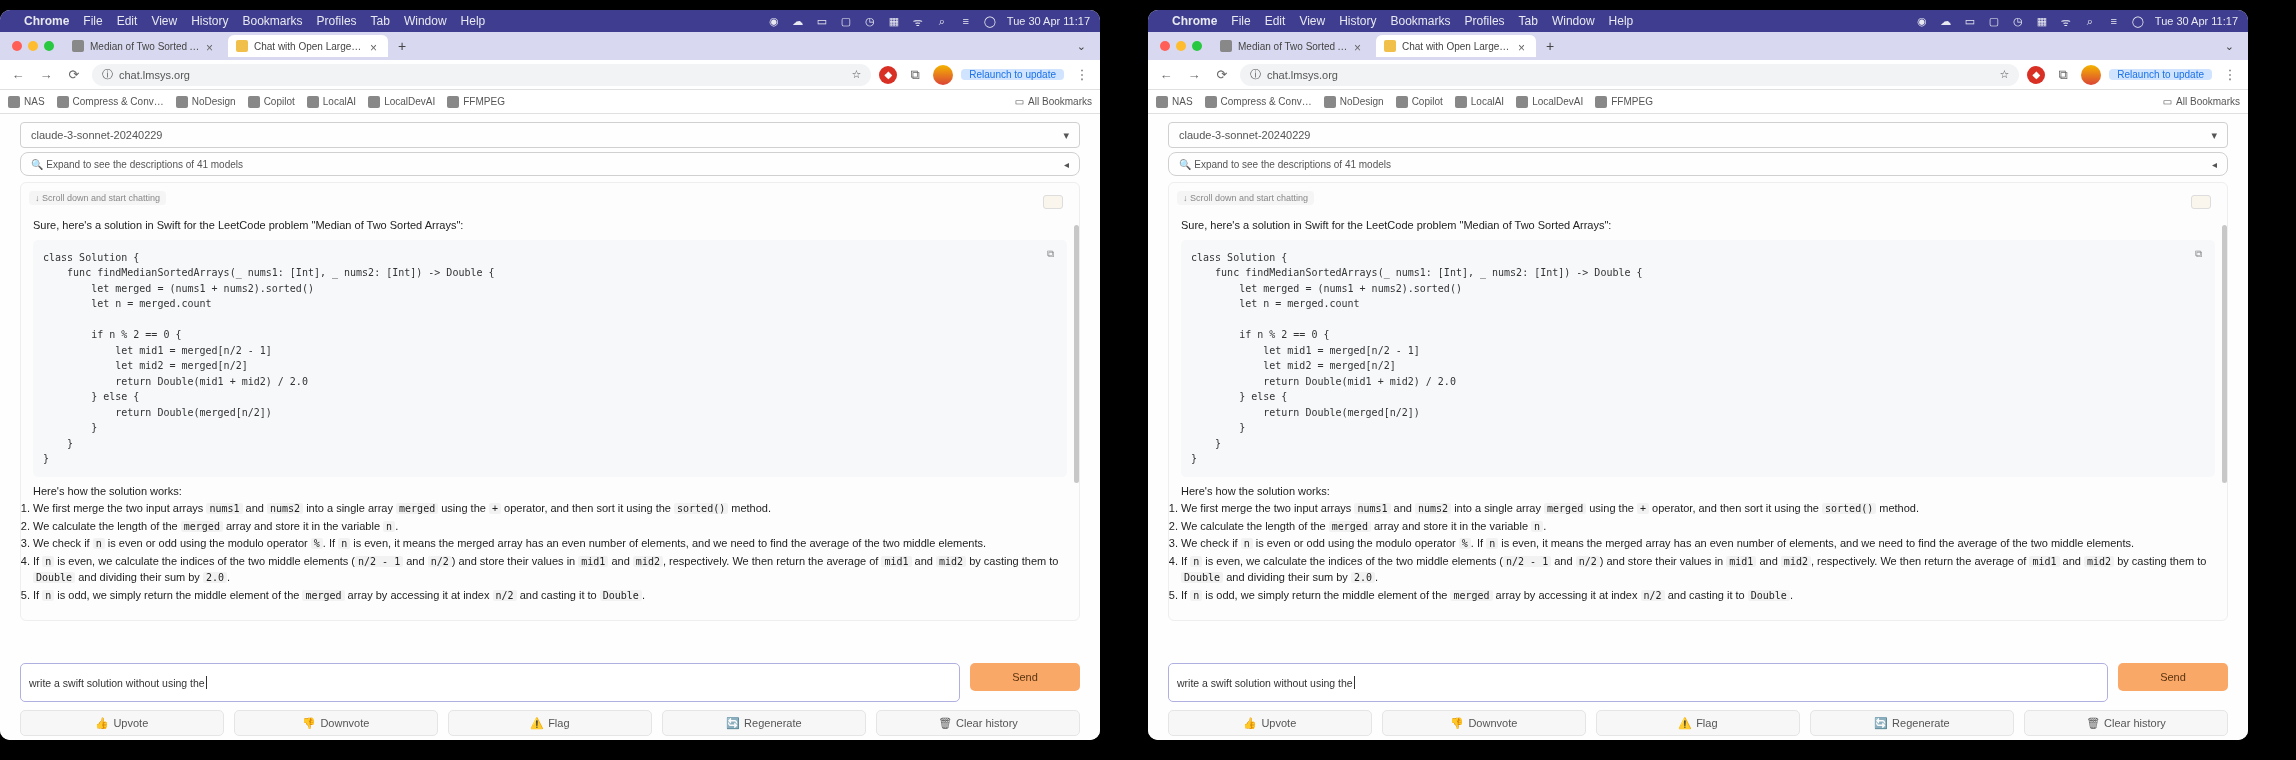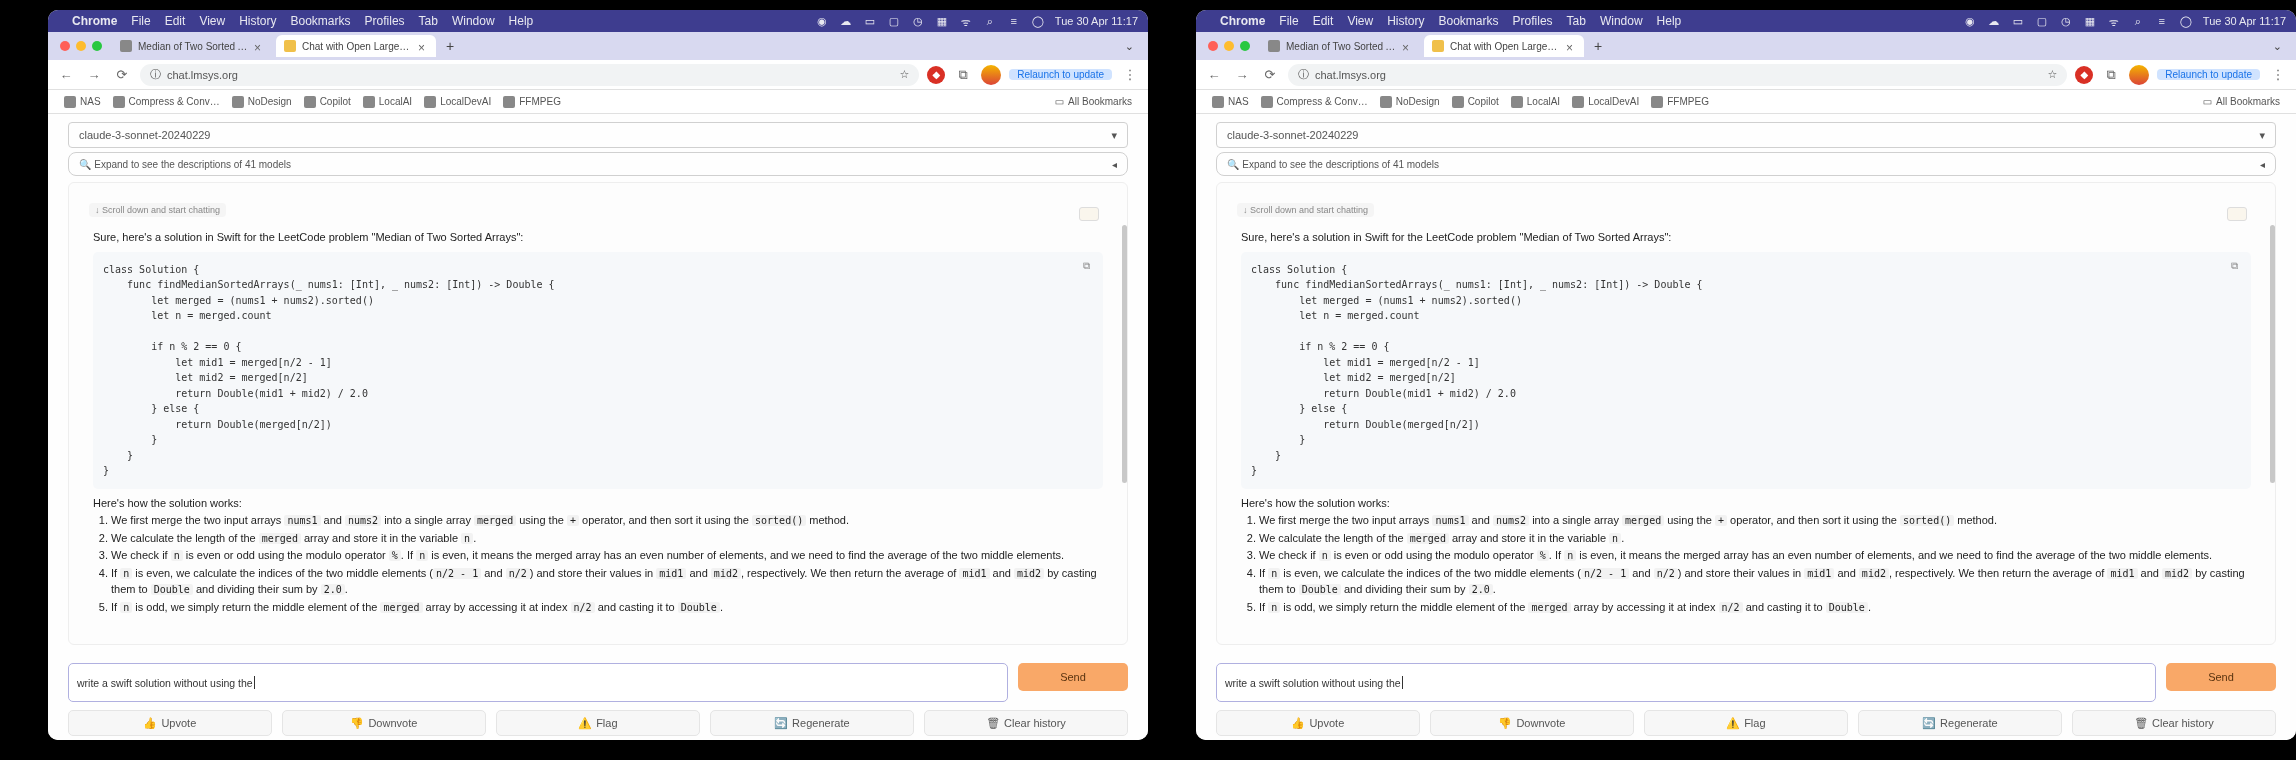--- a/index.html
+++ b/index.html
@@ -1,18 +1,18 @@
 <!DOCTYPE html>
 <html><head>
 <meta charset="utf-8">
 <style>
 * { margin: 0; padding: 0; box-sizing: border-box; }
 body { background: #000; font-family: -apple-system, BlinkMacSystemFont, 'Segoe UI', sans-serif; font-size: 11px; width: 2296px; height: 760px; overflow: hidden; }
 .dual { display: flex; width: 100%; height: 100%; }
-.screen { width: 1148px; height: 100%; display: flex; align-items: flex-start; justify-content: flex-end; padding: 10px 0; }
+.screen { width: 1148px; height: 100%; display: flex; align-items: flex-start; justify-content: flex-start; padding: 10px 0; }
 .window { width: 1100px; height: 730px; background: #fff; border-radius: 10px; overflow: hidden; box-shadow: 0 10px 40px rgba(0,0,0,0.5); display: flex; flex-direction: column; }
 .menubar { height: 22px; background: #3e3d8f; color: #e8e8f0; display: flex; align-items: center; padding: 0 10px; font-size: 12px; gap: 14px; }
 .menubar .apple { font-size: 13px; }
 .menubar .app-name { font-weight: 600; }
 .menubar .spacer { flex: 1; }
 .menubar .status-icons { display: flex; gap: 10px; align-items: center; font-size: 11px; }
 .menubar .si { width: 14px; height: 14px; display: inline-flex; align-items: center; justify-content: center; }
 .tabstrip { height: 28px; background: #d8d9f0; display: flex; align-items: center; padding: 0 6px; gap: 4px; }
 .traffic { display: flex; gap: 6px; padding: 0 6px; }
 .tlight { width: 10px; height: 10px; border-radius: 50%; }
@@ -25,36 +25,36 @@
 .newtab { width: 20px; height: 20px; display: flex; align-items: center; justify-content: center; color: #444; font-size: 14px; }
 .tabstrip .tspacer { flex: 1; }
 .tabstrip .menuend { color: #444; padding: 0 8px; }
 .addrbar { height: 30px; background: #fff; border-bottom: 1px solid #e0e0e0; display: flex; align-items: center; padding: 0 8px; gap: 8px; }
 .navbtn { width: 20px; height: 20px; color: #666; font-size: 13px; display: flex; align-items: center; justify-content: center; }
 .omnibox { flex: 1; height: 22px; background: #f1f3f4; border-radius: 11px; display: flex; align-items: center; padding: 0 10px; gap: 6px; font-size: 11px; color: #555; }
 .ext { width: 18px; height: 18px; border-radius: 50%; display: flex; align-items: center; justify-content: center; font-size: 10px; }
 .ext.red { background: #d93025; color: #fff; }
 .relaunch { background: #d0e3ff; color: #1a73e8; font-size: 10px; padding: 0 8px; border-radius: 4px; }
 .avatar { width: 20px; height: 20px; border-radius: 50%; background: linear-gradient(#f4b400,#db4437); }
-.bookbar { height: 24px; background: #fff; border-bottom: 1px solid #e0e0e0; display: flex; align-items: center; padding: 0 16px; gap: 12px; font-size: 10px; color: #555; }
+.bookbar { height: 24px; background: #fff; border-bottom: 1px solid #e0e0e0; display: flex; align-items: center; padding: 0 8px; gap: 12px; font-size: 10px; color: #555; }
 .bookbar .bm { display: flex; align-items: center; gap: 4px; }
 .bookbar .bm .bi { width: 12px; height: 12px; border-radius: 2px; background: #888; }
 .bookbar .bspacer { flex: 1; }
 .content { flex: 1; background: #fefefe; overflow: hidden; padding: 4px 20px; position: relative; color: #333; display: flex; flex-direction: column; }
 .content-inner { flex: 1; overflow-y: hidden; position: relative; }
 .model-row { display: flex; align-items: center; gap: 6px; margin: 4px 0; }
 .model-sel { flex: 1; border: 1px solid #d0d0d0; border-radius: 4px; height: 26px; display: flex; align-items: center; padding: 0 10px; font-size: 11px; color: #555; justify-content: space-between; }
 .expand-row { border: 1px solid #d0d0d0; border-radius: 8px; height: 24px; display: flex; align-items: center; padding: 0 10px; font-size: 10px; color: #555; justify-content: space-between; margin-bottom: 6px; }
-.chat-area { background: #fdfdfd; border: 1px solid #eee; border-radius: 6px; padding: 20px; position: relative; }
+.chat-area { background: #fdfdfd; border: 1px solid #eee; border-radius: 6px; padding: 8px; position: relative; }
 .scroll-hint { display: inline-block; background: #f5f5f5; border-radius: 4px; padding: 2px 6px; font-size: 9px; color: #888; }
 .corner-badge { position: absolute; top: 4px; right: 8px; width: 20px; height: 14px; border: 1px solid #ddd; border-radius: 3px; background: #faf6ed; }
 .msg { padding: 8px 4px; font-size: 11px; color: #222; line-height: 1.5; }
 .codebox { background: #f6f8fa; border-radius: 5px; padding: 10px; font-family: ui-monospace, Menlo, monospace; font-size: 10px; color: #333; white-space: pre; position: relative; margin: 6px 0; line-height: 1.55; }
 .codebox .copy { position: absolute; top: 6px; right: 6px; width: 14px; height: 14px; color: #888; }
-.msg ol { margin-left: 18px; }
+.msg ol { }
 .msg li { margin: 1px 0; }
 code.il { font-family: ui-monospace, Menlo, monospace; background: #f2f2f2; padding: 0 3px; border-radius: 2px; font-size: 10px; }
 .input-row { display: flex; gap: 10px; margin-top: 8px; }
 .chat-input { flex: 1; border: 1px solid #b0b0e0; border-radius: 5px; height: 39px; padding: 0 8px; font-size: 10.5px; color: #333; display: flex; align-items: center; background: #fff; }
 .send-btn { width: 110px; height: 28px; background: #f9a868; border-radius: 5px; display: flex; align-items: center; justify-content: center; font-size: 11px; color: #5a3410; font-weight: 500; }
 .action-row { display: flex; gap: 10px; margin-top: 8px; }
 .act { flex: 1; height: 26px; background: #f7f7f7; border: 1px solid #e5e5e5; border-radius: 5px; display: flex; align-items: center; justify-content: center; font-size: 11px; color: #555; gap: 4px; }
 .vscroll { position: absolute; right: 0; top: 0; width: 8px; height: 100%; }
 .vscroll .thumb { position: absolute; right: 1px; top: 20%; width: 5px; height: 48%; background: #c8c8c8; border-radius: 3px; }
 </style>

